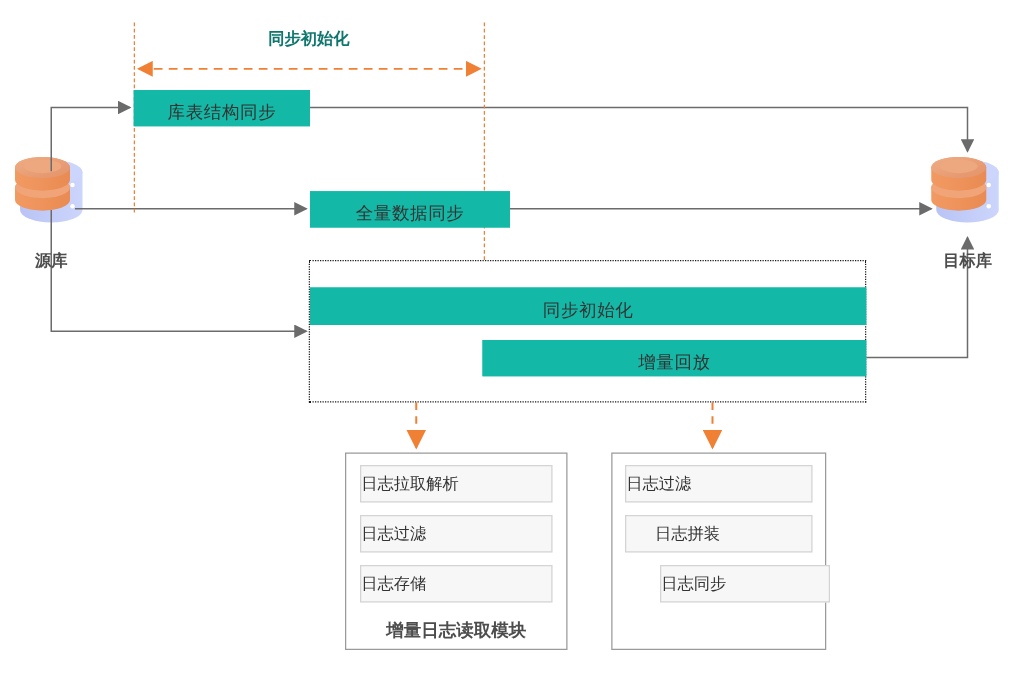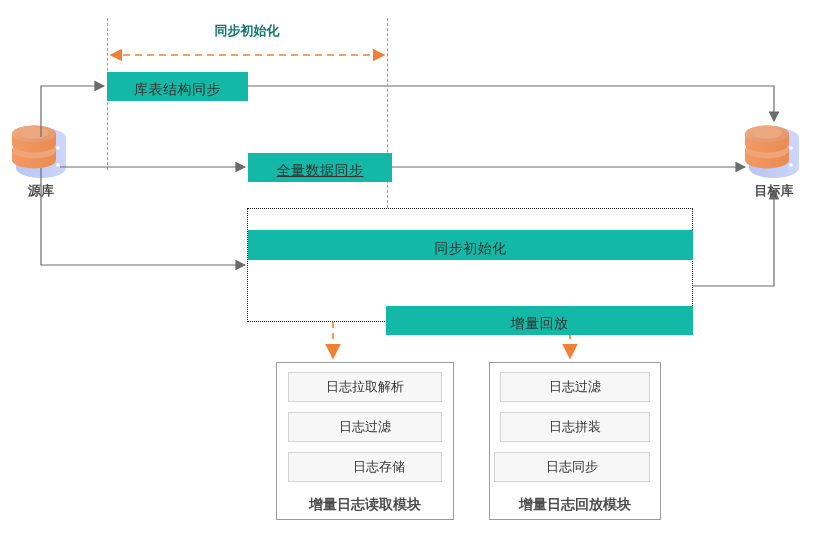--- a/index.html
+++ b/index.html
@@ -41,34 +41,35 @@
     color:#4d4d4d;
     font-size:14px;
     font-weight:bold;
     white-space:nowrap;
   }
   .mbox{
     position:absolute;
     background:#f7f7f7;
     border:1px solid #d4d4d4;
     box-sizing:border-box;
-    display:flex;align-items:center;justify-content:center;
+    display:flex;align-items:center;justify-content:flex-start;
     color:#333333;
     font-size:13px;
     white-space:nowrap;
   }
 
   
   .db-label{
     position:absolute;
     text-align:center;
     color:#4d4d4d;
     font-size:13px;
     font-weight:bold;
     white-space:nowrap;
+    margin-top:18px;
   }
 
   
   .span-label{
     position:absolute;
     text-align:center;
     color:#0f766e;
     font-size:13px;
     font-weight:bold;
     white-space:nowrap;
@@ -164,56 +165,55 @@
 
   <div class="vguide" style="left:107px; top:18px; height:152px;"></div>
   <div class="vguide" style="left:387px; top:18px; height:190px;"></div>
 
   <div class="span-label" style="left:107px; top:22px; width:280px;">同步初始化</div>
 
   <div class="pbox" style="left:107px; top:72px; width:141px; height:29px;">
     <span>库表结构同步</span>
   </div>
 
-  <div class="pbox" style="left:248px; top:153px; width:144px; height:29px;text-decoration:underline;">
+  <div class="pbox" style="left:248px; top:153px; width:160px; height:29px;">
     <span>全量数据同步</span>
   </div>
 
   <div class="dotted-group" style="left:247px; top:208px; width:446px; height:114px;"></div>
 
   <div class="pbox" style="left:248px; top:230px; width:445px; height:30px;">
     <span>同步初始化</span>
   </div>
 
-  <div class="pbox" style="left:386px; top:272px; width:307px; height:29px;margin-top:34px;">
+  <div class="pbox" style="left:386px; top:272px; width:307px; height:29px;">
     <span>增量回放</span>
   </div>
 
   <div class="db-label" style="left:0px; top:182px; width:82px;">源库</div>
   <div class="db-label" style="left:733px; top:182px; width:82px;">目标库</div>
 
   <div class="module" style="left:276px; top:362px; width:178px; height:158px;"></div>
 
   <div class="mbox" style="left:288px; top:372px; width:154px; height:30px;">
     <span>日志拉取解析</span>
   </div>
   <div class="mbox" style="left:288px; top:412px; width:154px; height:30px;">
     <span>日志过滤</span>
   </div>
-  <div class="mbox" style="left:288px; top:452px; width:154px; height:30px;padding-left:28px;">
+  <div class="mbox" style="left:288px; top:452px; width:154px; height:30px;">
     <span>日志存储</span>
   </div>
   <div class="module-label" style="left:276px; top:496px; width:178px;">增量日志读取模块</div>
 
   <div class="module" style="left:489px; top:362px; width:172px; height:158px;"></div>
 
   <div class="mbox" style="left:500px; top:372px; width:150px; height:30px;">
     <span>日志过滤</span>
   </div>
-  <div class="mbox" style="left:500px; top:412px; width:150px; height:30px;">
+  <div class="mbox" style="left:500px; top:412px; width:150px; height:30px;padding-left:23px;">
     <span>日志拼装</span>
   </div>
-  <div class="mbox" style="left:494px; top:452px; width:156px; height:30px;">
+  <div class="mbox" style="left:528px; top:452px; width:136px; height:30px;">
     <span>日志同步</span>
   </div>
-  <div class="module-label" style="left:489px; top:496px; width:172px;">增量日志回放模块</div>
 
 </div>
 
 </body></html>

